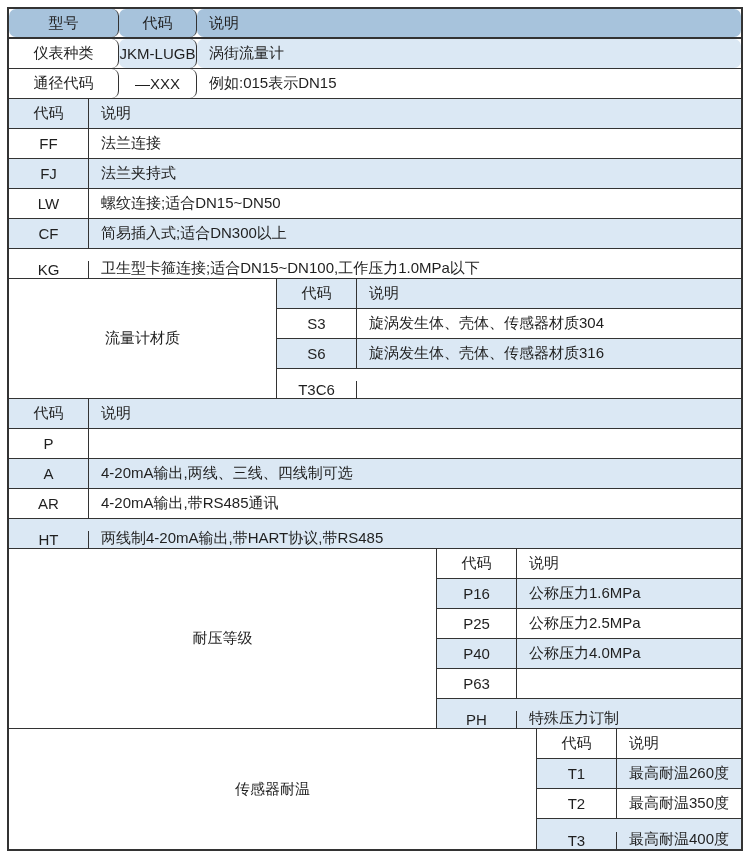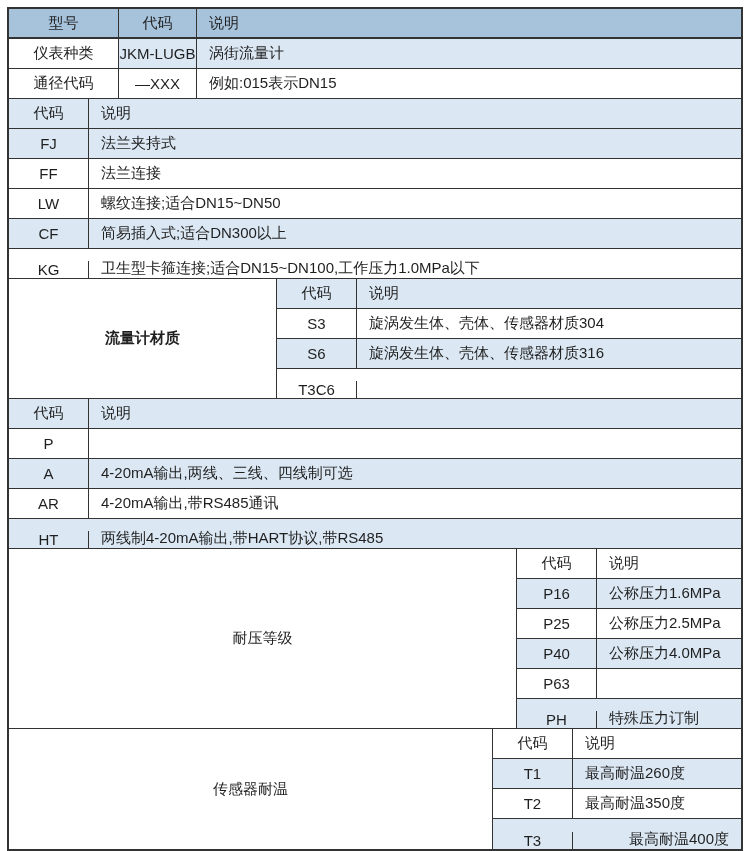--- a/index.html
+++ b/index.html
@@ -33,20 +33,21 @@
     box-sizing: border-box;
     border-bottom: 1px solid var(--border);
   }
   .trow.hdr-main { border-bottom-width: 2px; }
   .cell {
     display: flex;
     align-items: center;
     box-sizing: border-box;
     white-space: nowrap;
     overflow: hidden;
+    border-radius: 7px;
   }
   .center { justify-content: center; }
   .left { padding: 0 12px; justify-content: flex-start; }
   .c1 { width: 110px; border-right: 1px solid var(--border); }
   .c2 { width: 78px;  border-right: 1px solid var(--border); }
   .c3 { flex: 1; }
   .bg-b  { background: var(--header-blue); }
   .bg-lb { background: var(--row-blue); }
   .bg-w  { background: var(--row-white); }
 
@@ -59,33 +60,33 @@
   .cat {
     display: flex;
     align-items: center;
     justify-content: center;
     background: var(--row-white);
     border-right: 1px solid var(--border);
     box-sizing: border-box;
     white-space: nowrap;
   }
   .w188 { width: 188px; }
-  .w268 { width: 268px; font-weight: bold; }
+  .w268 { width: 268px; }
   .w348 { width: 348px; }
-  .w428 { width: 508px; }
+  .w428 { width: 428px; }
   .w508 { width: 539px; }
   .sub { flex: 1; display: flex; flex-direction: column; }
   .srow {
     display: flex;
     height: 30px;
     box-sizing: border-box;
     border-bottom: 1px solid var(--border);
   }
   .srow:last-child { height: 29px; border-bottom: none; align-items: flex-end; }
-  .section.last .srow:last-child { height: 30px; gap: 44px; }
+  .section.last .srow:last-child { height: 30px; }
   .scode {
     width: 80px;
     display: flex;
     align-items: center;
     justify-content: center;
     border-right: 1px solid var(--border);
     box-sizing: border-box;
     white-space: nowrap;
   }
   .sdesc {
@@ -120,29 +121,29 @@
     <div class="cell c2 center bg-w">—XXX</div>
     <div class="cell c3 left bg-w">例如:015表示DN15</div>
   </div>
 
   <div class="section">
     <div class="sub">
       <div class="srow bg-lb">
         <div class="scode">代码</div>
         <div class="sdesc">说明</div>
       </div>
+      <div class="srow bg-w">
+        <div class="scode">FF</div>
+        <div class="sdesc">法兰连接</div>
+      </div>
       <div class="srow bg-lb">
         <div class="scode">FJ</div>
         <div class="sdesc">法兰夹持式</div>
       </div>
       <div class="srow bg-w">
-        <div class="scode">FF</div>
-        <div class="sdesc">法兰连接</div>
-      </div>
-      <div class="srow bg-w">
         <div class="scode">LW</div>
         <div class="sdesc">螺纹连接;适合DN15~DN50</div>
       </div>
       <div class="srow bg-lb">
         <div class="scode">CF</div>
         <div class="sdesc">简易插入式;适合DN300以上</div>
       </div>
       <div class="srow bg-w">
         <div class="scode">KG</div>
         <div class="sdesc">卫生型卡箍连接;适合DN15~DN100,工作压力1.0MPa以下</div>

